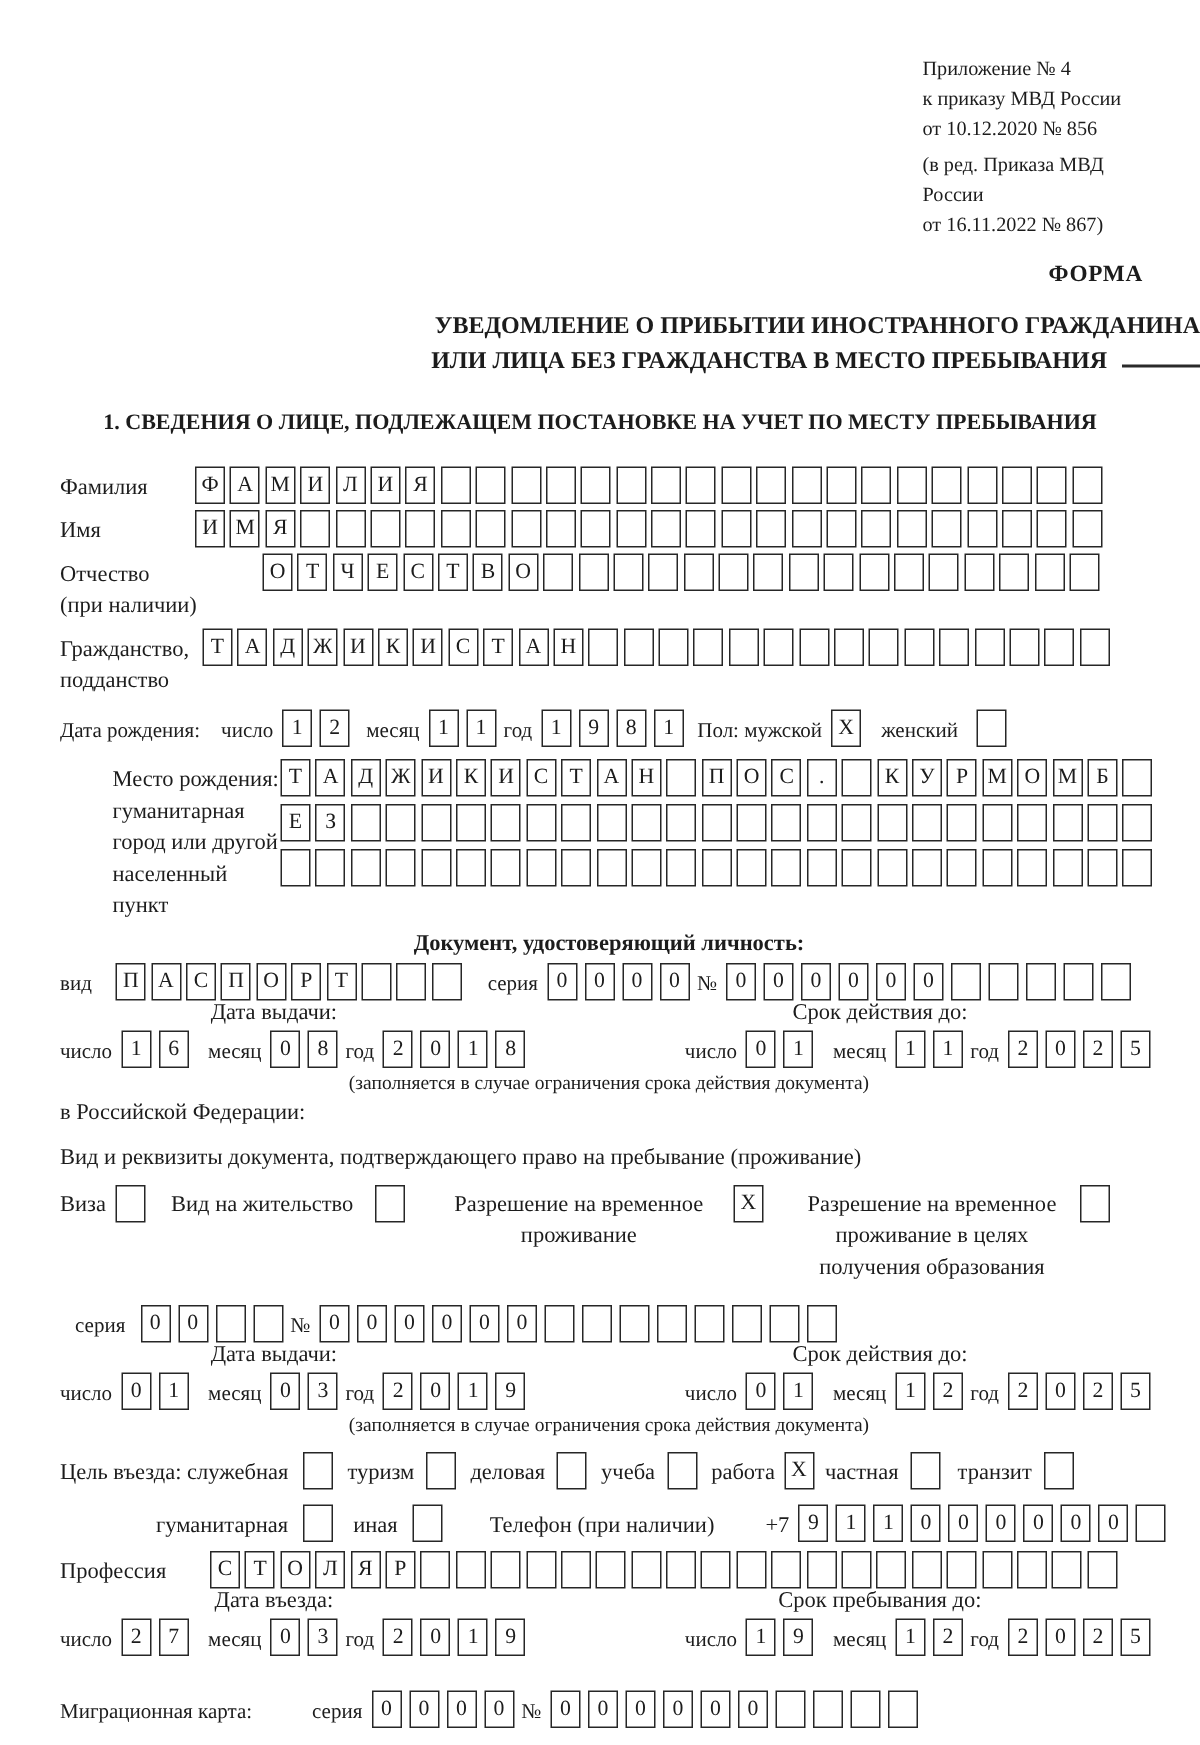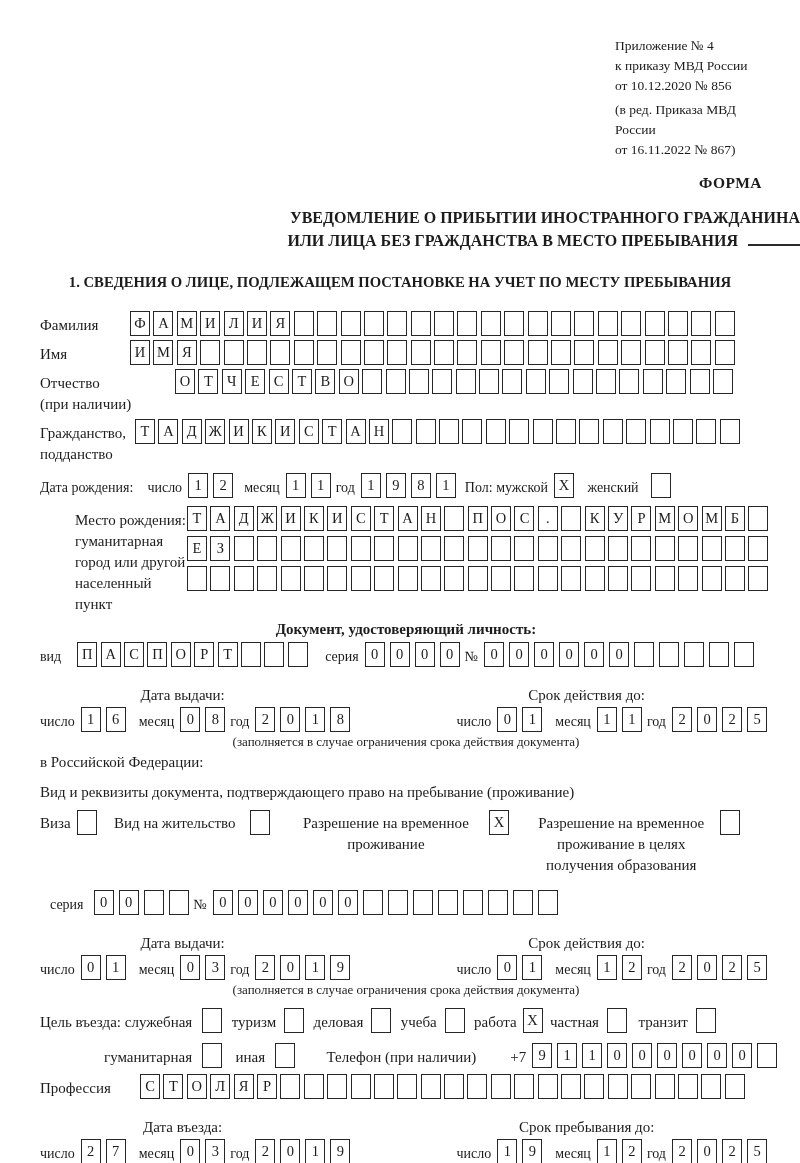--- a/index.html
+++ b/index.html
@@ -30,21 +30,21 @@
     font-size:14.5px;line-height:23px;
   }
   .sp .cell{margin-right:5px;}
   .cellrows .cells{margin-bottom:5px;}
 
   .w90{width:90px;} .w135{width:135px;} .w95{width:95px;} .w112{width:112px;margin-left:35px;}
   .w100{width:100px;}
 
   .dlbl{font-size:14px;line-height:21px;padding:4px 6px 0 0;flex:none;}
   .caption{font-size:15px;text-align:center;margin-bottom:3px;}
-  .datecols{display:flex;margin-top:20px;gap:16px;}
+  .datecols{display:flex;margin-top:0;gap:16px;}
   .daterow{display:flex;}
   .note{font-size:13px;}
   .note.right{text-align:center;margin-top:2px;}
 
   .dochead{margin-top:6px;text-align:center;font-weight:bold;font-size:15px;}
 
   .introline{font-size:15px;line-height:24px;margin-top:6px;}
 
   .opts{display:flex;align-items:flex-start;margin-top:6px;}
   .opt{display:flex;align-items:flex-start;flex:none;}

